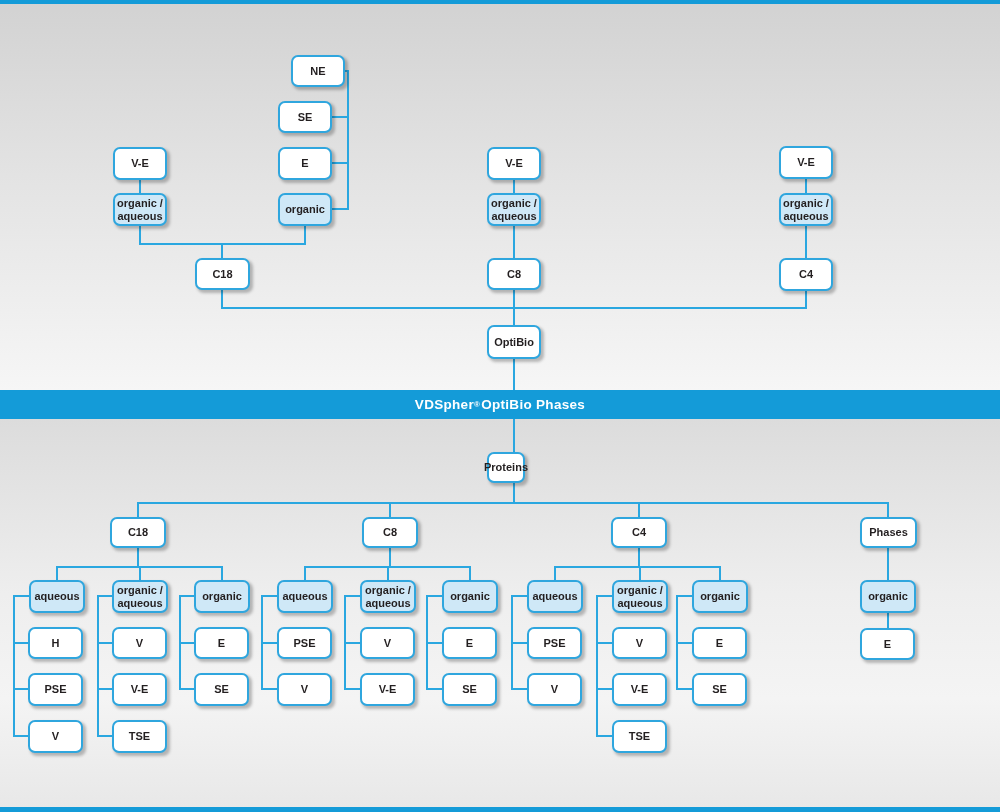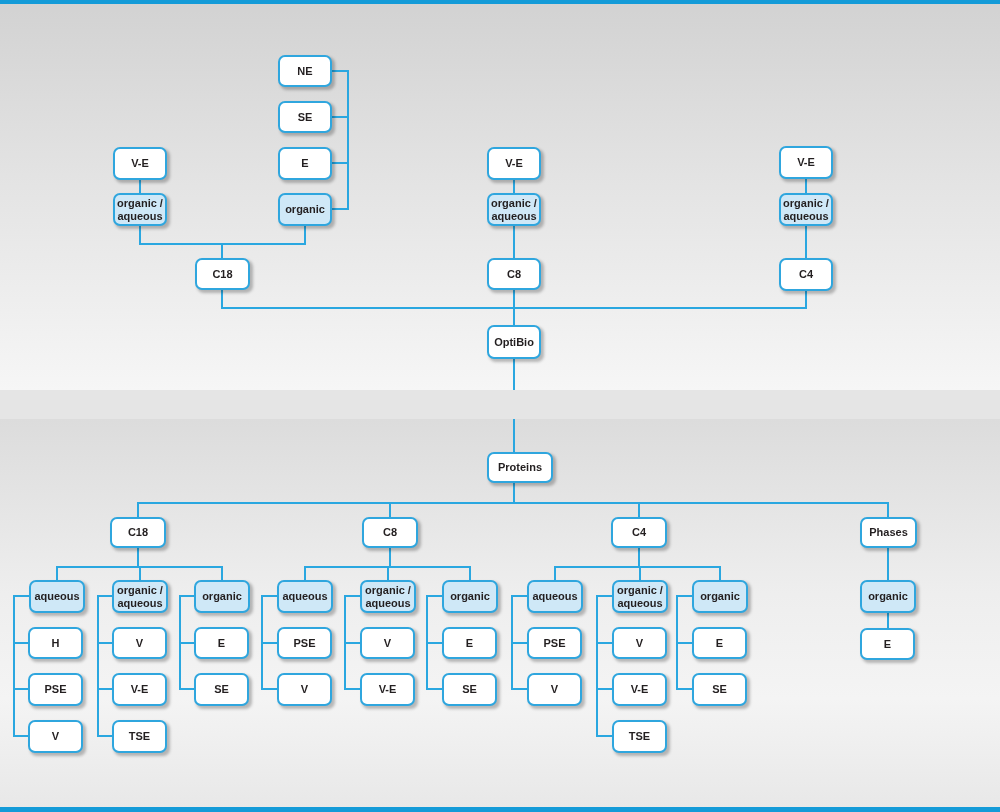--- a/index.html
+++ b/index.html
@@ -114,43 +114,48 @@
   <div class="h" style="left:596px;top:688px;width:16px;height:2px"></div>
   <div class="h" style="left:596px;top:735px;width:16px;height:2px"></div>
   <div class="h" style="left:676px;top:595px;width:16px;height:2px"></div>
   <div class="v" style="left:676px;top:595px;width:2px;height:95px"></div>
   <div class="h" style="left:676px;top:642px;width:16px;height:2px"></div>
   <div class="h" style="left:676px;top:688px;width:16px;height:2px"></div>
 
   <div class="v" style="left:887px;top:547px;width:2px;height:33px"></div>
   <div class="v" style="left:887px;top:612px;width:2px;height:16px"></div>
 
-  <div class="node" style="left:278px;top:55px;width:54px;height:32px">NE</div>
+  <div class="node" style="left:291px;top:55px;width:54px;height:32px">NE</div>
   <div class="node" style="left:278px;top:101px;width:54px;height:32px">SE</div>
   <div class="node" style="left:278px;top:147px;width:54px;height:33px">E</div>
   <div class="node blue" style="left:278px;top:193px;width:54px;height:33px">organic</div>
   <div class="node" style="left:113px;top:147px;width:54px;height:33px">V-E</div>
   <div class="node blue" style="left:113px;top:193px;width:54px;height:33px">organic /
 aqueous</div>
   <div class="node" style="left:195px;top:258px;width:55px;height:32px">C18</div>
 
   <div class="node" style="left:487px;top:147px;width:54px;height:33px">V-E</div>
   <div class="node blue" style="left:487px;top:193px;width:54px;height:33px">organic /
 aqueous</div>
   <div class="node" style="left:487px;top:258px;width:54px;height:32px">C8</div>
 
   <div class="node" style="left:779px;top:146px;width:54px;height:33px">V-E</div>
   <div class="node blue" style="left:779px;top:193px;width:54px;height:33px">organic /
 aqueous</div>
   <div class="node" style="left:779px;top:258px;width:54px;height:33px">C4</div>
 
   <div class="node" style="left:487px;top:325px;width:54px;height:34px">OptiBio</div>
 
+  <div class="banner">
+    <span>VDSpher</span>
+      <sup>®</sup>
+      <span> OptiBio Phases</span>
+  </div>
 
-  <div class="node" style="left:487px;top:452px;width:66px;height:31px">Proteins</div>
+  <div class="node" style="left:487px;top:452px;width:38px;height:31px">Proteins</div>
 
   <div class="node" style="left:110px;top:517px;width:56px;height:31px">C18</div>
   <div class="node" style="left:362px;top:517px;width:56px;height:31px">C8</div>
   <div class="node" style="left:611px;top:517px;width:56px;height:31px">C4</div>
   <div class="node" style="left:860px;top:517px;width:57px;height:31px">Phases</div>
 
   <div class="node blue" style="left:29px;top:580px;width:56px;height:33px">aqueous</div>
   <div class="node blue" style="left:112px;top:580px;width:56px;height:33px">organic /
 aqueous</div>
   <div class="node blue" style="left:194px;top:580px;width:56px;height:33px">organic</div>

